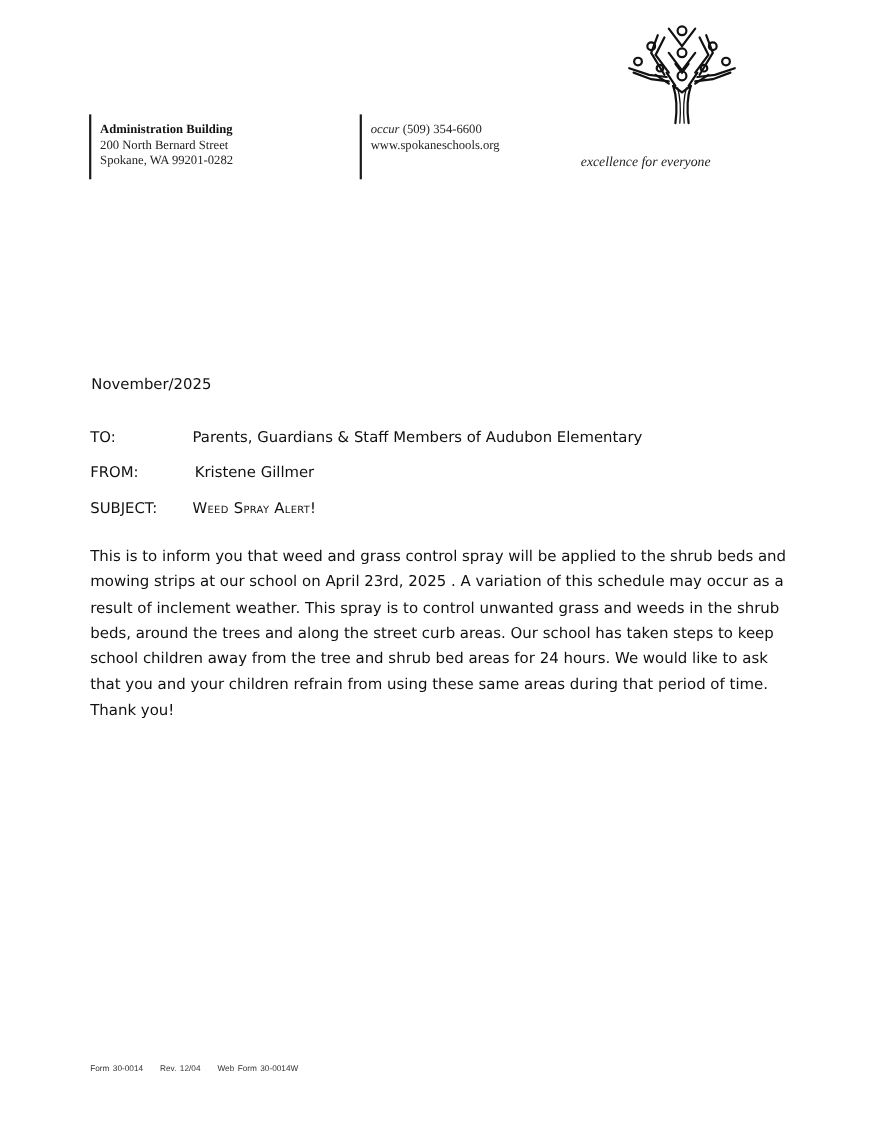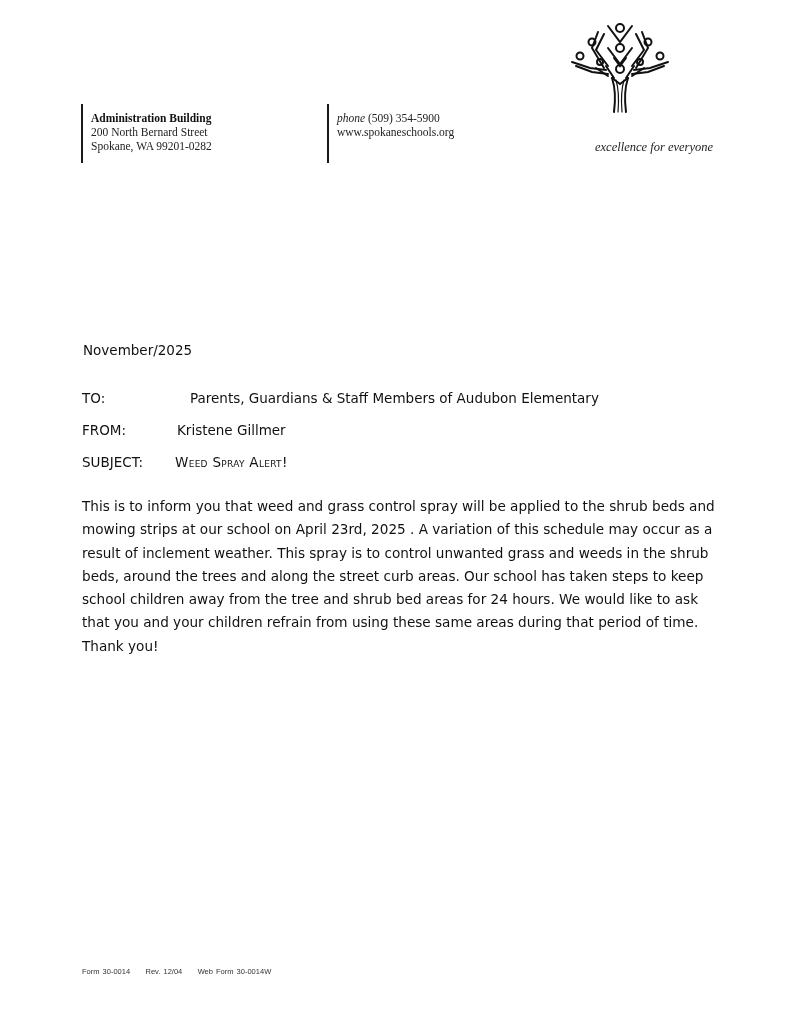--- a/index.html
+++ b/index.html
@@ -11,21 +11,21 @@
   .rule { position: absolute; width: 2px; background: #1a1a1a; }
 
   .addr { left: 91px; top: 111px; font-size: 11.5px; line-height: 14px; color: #222; }
   .addr .bold { font-weight: bold; color: #111; }
   .contact { left: 337px; top: 111px; font-size: 11.5px; line-height: 14px; color: #222; }
   .contact .ital { font-style: italic; }
 
   .logo { left: 528px; top: 22px; width: 190px; height: 140px; }
   .logo svg { position: absolute; left: 40px; top: 0; }
   .logo-name { position: absolute; left: 0; top: 97px; width: 185px; text-align: center; font-size: 20.5px; letter-spacing: -0.6px; color: #1a1a1a; white-space: nowrap; }
-  .logo-tag { position: absolute; left: 0; top: 118px; width: 185px; text-align: right; font-size: 12.5px; font-style: italic; color: #222; white-space: nowrap; }
+  .logo-tag { position: absolute; left: 0; top: 118px; width: 185px; text-align: left; font-size: 12.5px; font-style: italic; color: #222; white-space: nowrap; }
 
   .date { left: 83px; top: 342px; font-size: 13.5px; }
   .row { position: absolute; left: 82px; font-size: 13.5px; }
   .row .lbl { position: absolute; left: 0; white-space: nowrap; }
   .row .val { position: absolute; white-space: nowrap; }
   .subject-val { font-weight: normal; font-variant: small-caps; letter-spacing: 0.3px; }
 
   .body-text { left: 82px; top: 495px; width: 640px; font-size: 13.6px; line-height: 23.3px; }
   .body-text p { margin: 0; }
 
@@ -36,21 +36,21 @@
 
 <div class="rule" style="left:81px; top:104px; height:59px;"></div>
 <div class="abs addr serif">
   <div class="bold">Administration Building</div>
   <div>200 North Bernard Street</div>
   <div>Spokane, WA  99201-0282</div>
 </div>
 
 <div class="rule" style="left:327px; top:104px; height:59px;"></div>
 <div class="abs contact serif">
-  <div><span class="ital">phone</span> <span>(509) 354-5900</span></div>
+  <div><span class="ital">occur</span> <span>(509) 354-6600</span></div>
   <div>www.spokaneschools.org</div>
 </div>
 
 <div class="abs logo">
   <svg width="105" height="92" viewBox="0 0 105 92" fill="none" stroke="#111" stroke-width="2" stroke-linecap="round">
 
     <path d="M46 90 C48 75 47 65 44 56 M58 90 C56 75 57 65 60 56"></path>
     <path d="M50 90 C51 78 51 68 48 58 M54 90 C53 78 53 68 56 58" stroke-width="1.2"></path>
 
     <circle cx="52" cy="47" r="4"></circle>
@@ -76,21 +76,21 @@
     <circle cx="72" cy="40" r="3"></circle>
     <path d="M76 46 L64 54"></path>
   </svg>
   <div class="logo-tag serif">excellence for everyone</div>
 </div>
 
 <div class="abs date sans">November/2025</div>
 
 <div class="row sans" style="top:390px;">
   <span class="lbl">TO:</span>
-  <span class="val" style="left:93px;margin-left:15px;">Parents, Guardians &amp; Staff Members of  Audubon Elementary</span>
+  <span class="val" style="left:93px;">Parents, Guardians &amp; Staff Members of  Audubon Elementary</span>
 </div>
 <div class="row sans" style="top:422px;">
   <span class="lbl">FROM:</span>
   <span class="val" style="left:95px;text-align:right;">Kristene Gillmer</span>
 </div>
 <div class="row sans" style="top:454px;">
   <span class="lbl">SUBJECT:</span>
   <span class="val subject-val" style="left:93px;">Weed Spray Alert!</span>
 </div>
 

